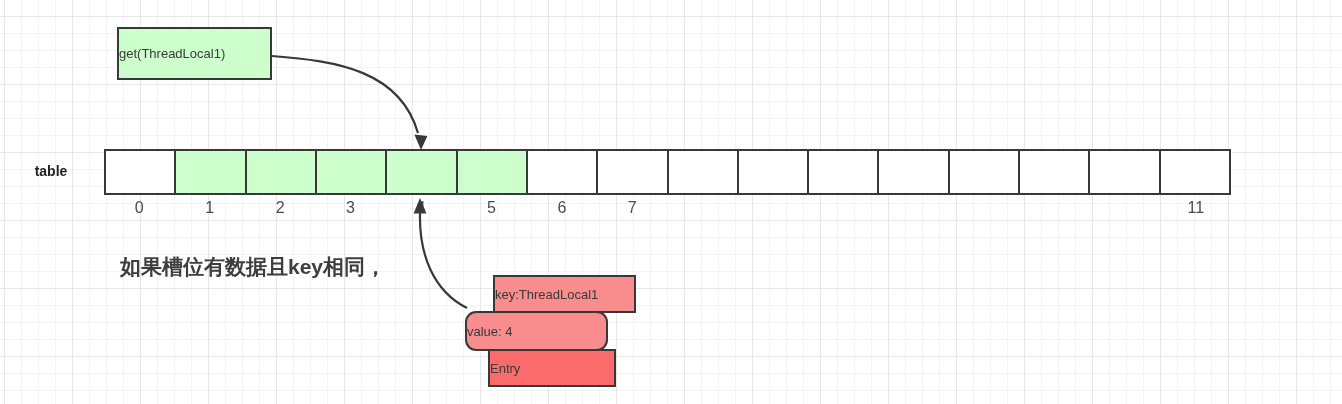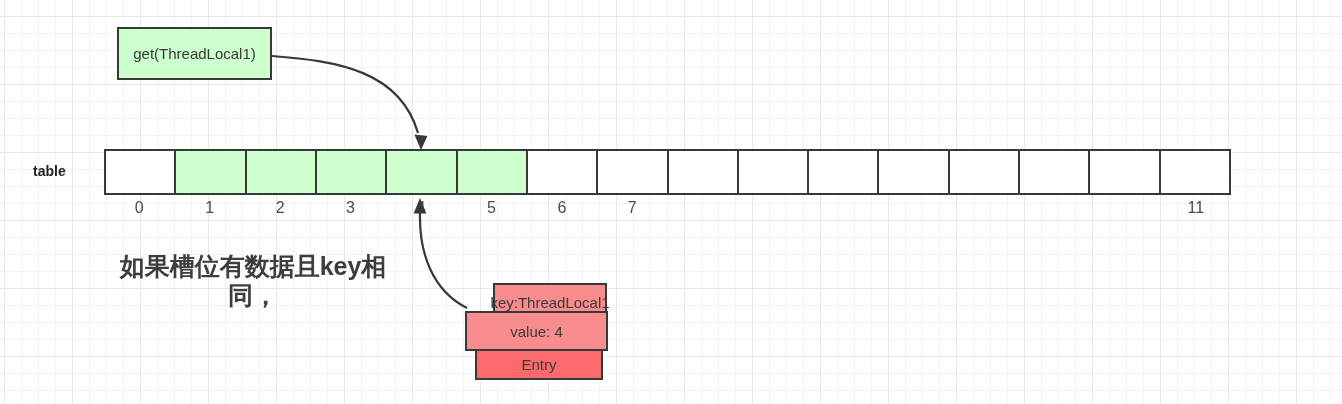--- a/index.html
+++ b/index.html
@@ -19,34 +19,34 @@
       linear-gradient(90deg, var(--grid-minor) 1px, transparent 1px);
     background-size: 68px 68px, 68px 68px, 17px 17px, 17px 17px;
     background-position: 4px 16px, 4px 16px, 4px 16px, 4px 16px;
   }
 
   .node {
     position: absolute;
     border: 2px solid var(--outline);
     display: flex;
     align-items: center;
-    justify-content: center;
+    justify-content: flex-start;
     color: var(--text);
-    font-size: 15px;
+    font-size: 13px;
   }
 
   #get-box {
     left: 117px; top: 27px; width: 155px; height: 53px;
     background: var(--slot-green);
   }
 
   #table-label {
     position: absolute;
-    left: 33px; top: 163px; width: 58px;
-    text-align: left;
+    left: 22px; top: 163px; width: 58px;
+    text-align: center;
     font-size: 14px;
     font-weight: bold;
     color: #222222;
   }
 
   #hash-table {
     position: absolute;
     left: 104px; top: 149px;
     width: 1127px; height: 46px;
     display: flex;
@@ -67,29 +67,29 @@
     flex: 1 1 0;
     text-align: center;
     font-size: 16px;
     color: var(--index-text);
   }
 
   #note {
     position: absolute;
     left: 107px; top: 252px; width: 292px;
     text-align: center;
-    font-size: 25px;
+    font-size: 21px;
     font-weight: bold;
     line-height: 29px;
     color: #3d3d3d;
   }
 
-  #entry-key   { left: 493px; top: 275px; width: 114px; height: 38px; background: var(--entry-salmon); margin-top: 8px; }
-  #entry-value { left: 465px; top: 311px; width: 143px; height: 40px; background: var(--entry-salmon); }
-  #entry-tag   { left: 475px; top: 349px; width: 128px; height: 31px; background: var(--entry-red); }
+  #entry-key   { left: 493px; top: 275px; width: 143px; height: 38px; background: var(--entry-salmon); }
+  #entry-value { left: 465px; top: 311px; width: 143px; height: 40px; background: var(--entry-salmon); border-radius: 11px; }
+  #entry-tag   { left: 488px; top: 349px; width: 128px; height: 38px; background: var(--entry-red); }
 
   svg.overlay {
     position: absolute;
     left: 0; top: 0;
     pointer-events: none;
   }
   .arrow-line { fill: none; stroke: var(--outline); stroke-width: 2.2px; }
   .arrow-head { fill: var(--outline); stroke: none; }
 </style>
 </head>

